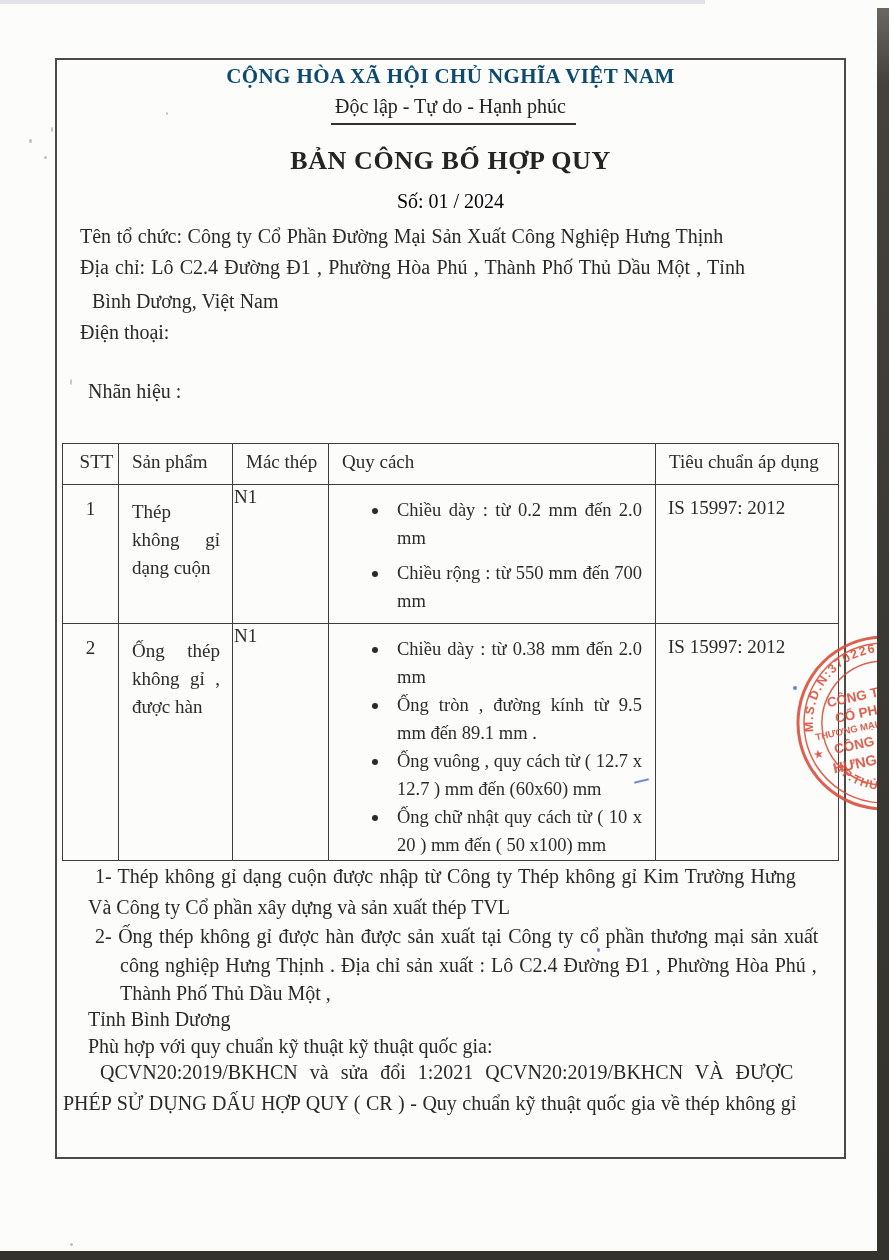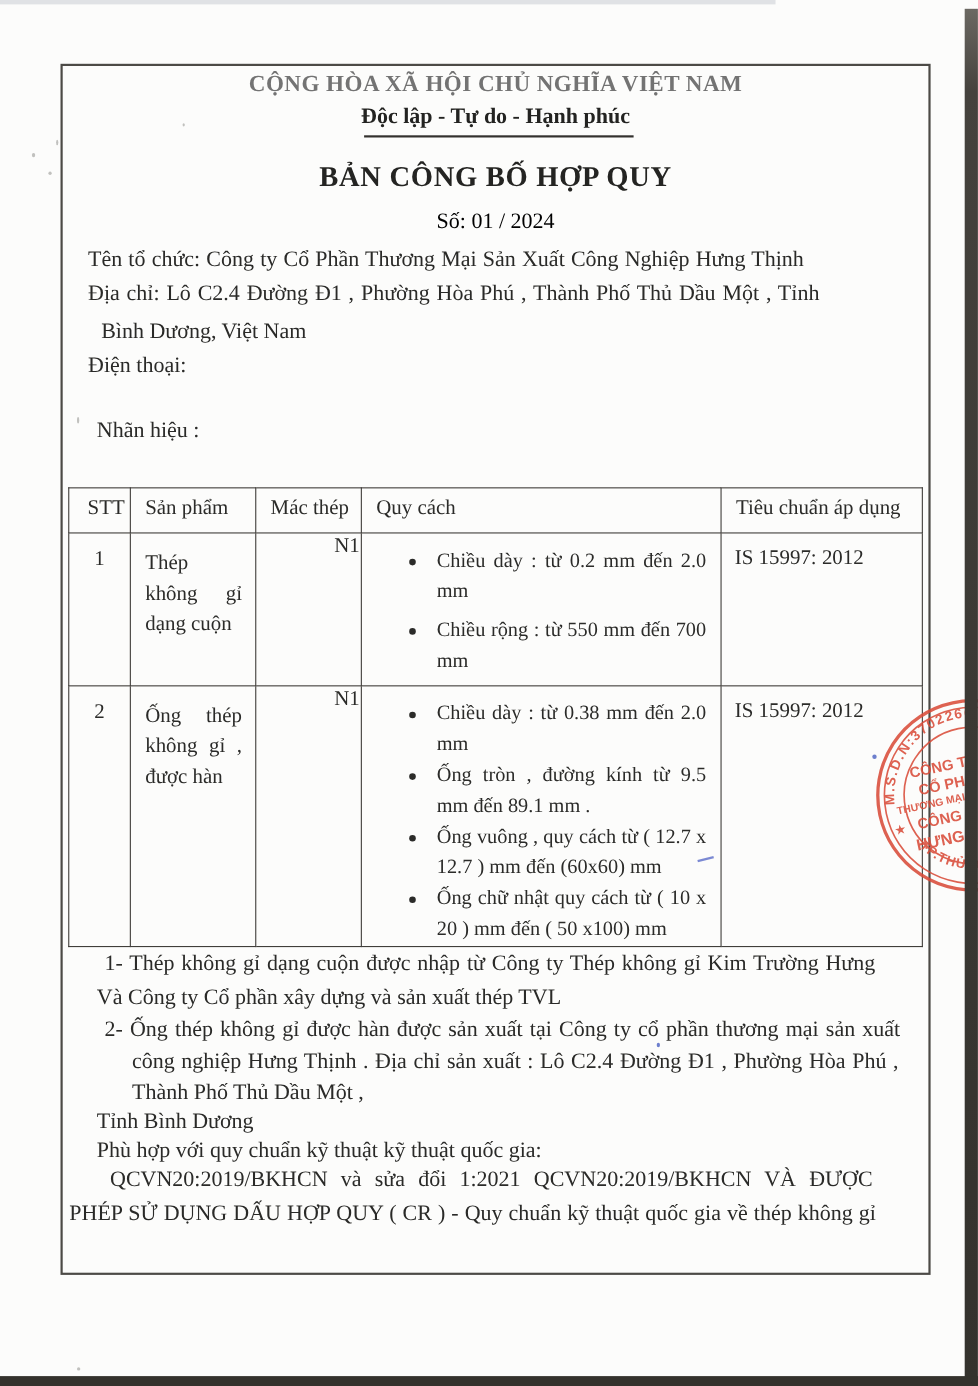--- a/index.html
+++ b/index.html
@@ -15,22 +15,22 @@
               background:linear-gradient(to bottom,#6b6862 0%,#45423d 6%,#3b3934 50%,#34322d 100%);}
   .edge-bottom{left:0;top:1251px;width:889px;height:9px;z-index:9;background:#34322d;}
   .speck{position:absolute;border-radius:50%;background:#8f8f8c;opacity:.55;}
   .blue-dot{position:absolute;border-radius:50%;background:#3e55bd;opacity:.75;}
   .blue-dash{position:absolute;background:#4459c2;opacity:.7;transform:rotate(-14deg);}
 
   .frame{left:55px;top:58px;width:791px;height:1101px;border:2px solid #4c4a46;z-index:1;}
 
   
   .cline{left:55px;width:791px;text-align:center;z-index:2;}
-  .gov-country{top:64px;font-size:21px;font-weight:bold;letter-spacing:.4px;color:#737373;}
-  .gov-motto{top:95px;font-size:20px;font-weight:bold;color:#232321;}
+  .gov-country{top:64px;font-size:21px;font-weight:bold;letter-spacing:.4px;color:#0c4a6e;}
+  .gov-motto{top:95px;font-size:20px;font-weight:normal;color:#232321;}
   .motto-underline{left:331px;top:123px;width:245px;height:2px;background:#33312e;z-index:2;}
   .doc-title{top:146px;font-size:26px;font-weight:bold;letter-spacing:.6px;color:#242422;}
   .doc-number{top:190px;font-size:20px;}
 
   
   .bodyline{position:absolute;font-size:20px;height:31px;line-height:31px;white-space:nowrap;z-index:2;color:#2a2a28;}
   .org-name{left:80px;top:221px;word-spacing:.6px;}
   .org-addr1{left:80px;top:252px;word-spacing:1.2px;}
   .org-addr2{left:80px;top:286px;margin-left:12px;}
   .org-phone{left:80px;top:317px;}
@@ -43,21 +43,21 @@
   .spec-table{position:absolute;left:62px;top:443px;width:776px;border-collapse:collapse;
               table-layout:fixed;z-index:2;font-size:19px;color:#2b2b29;}
   .spec-table th,.spec-table td{border:1.6px solid #403e3a;vertical-align:top;font-weight:normal;}
   .spec-table thead tr{height:41px;}
   .spec-table th{text-align:left;padding:7px 4px 0 13px;font-size:19px;}
   .spec-table th.ctr{text-align:center;padding-left:16px;}
   .row1{height:99px;}
   .row2{height:235px;}
   td.cell-stt{text-align:center;padding-top:13px;}
   td.cell-sp{padding:13px 12px 0 13px;text-align:justify;line-height:28px;}
-  td.cell-mt{text-align:right;}
+  td.cell-mt{text-align:left;}
   td.cell-qc{padding:12px 0 0 0;}
   td.cell-tc{padding:12px 4px 0 12px;}
   .specs{margin:0;padding:0;list-style:none;font-size:18.5px;}
   .specs li{position:relative;padding-left:68px;padding-right:13px;text-align:justify;
             line-height:27.5px;}
   .specs li::before{content:"";position:absolute;left:43px;top:11px;width:6px;height:6px;
             border-radius:50%;background:#2b2b29;}
   .specs-r1 li{margin-bottom:8px;}
   .specs-r2 li{margin-bottom:1px;}
 
@@ -84,21 +84,21 @@
 
   <div class="abs top-streak"></div>
   <div class="abs frame"></div>
 
   <div class="abs cline gov-country">CỘNG HÒA XÃ HỘI CHỦ NGHĨA VIỆT NAM</div>
   <div class="abs cline gov-motto">Độc lập - Tự do - Hạnh phúc</div>
   <div class="abs motto-underline"></div>
   <div class="abs cline doc-title">BẢN CÔNG BỐ HỢP QUY</div>
   <div class="abs cline doc-number">Số: 01 / 2024</div>
 
-  <div class="bodyline org-name">Tên tổ chức: Công ty Cổ Phần Thương Mại Sản Xuất Công Nghiệp Hưng Thịnh</div>
+  <div class="bodyline org-name">Tên tổ chức: Công ty Cổ Phần Đường Mại Sản Xuất Công Nghiệp Hưng Thịnh</div>
   <div class="bodyline org-addr1">Địa chỉ: Lô C2.4 Đường Đ1 , Phường Hòa Phú , Thành Phố Thủ Dầu Một , Tỉnh</div>
   <div class="bodyline org-addr2">Bình Dương, Việt Nam</div>
   <div class="bodyline org-phone">Điện thoại:</div>
 
   <div class="bodyline brand-line">Nhãn hiệu :</div>
 
   <table class="spec-table">
     <colgroup>
       <col style="width:56px">
         <col style="width:114px">

